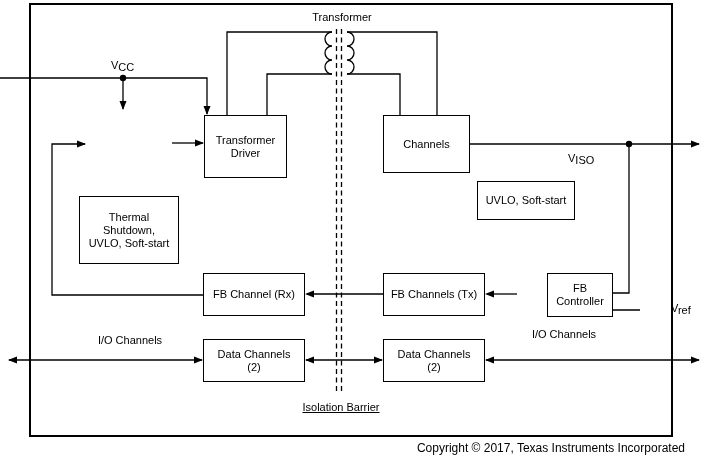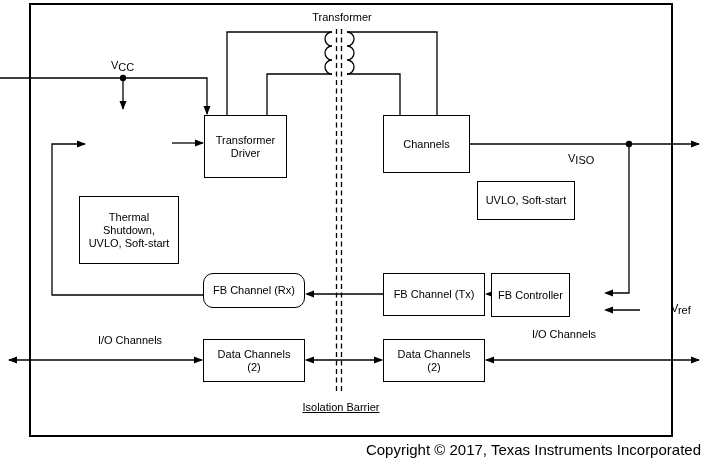--- a/index.html
+++ b/index.html
@@ -13,21 +13,21 @@
   }
   svg.wires { position:absolute; left:0; top:0; z-index:2; }
   .blk {
     position:absolute; background:#fff; border:1.6px solid #000;
     box-sizing:border-box; display:flex; align-items:center; justify-content:center;
     text-align:center; font-size:11px; line-height:13px; white-space:pre-line; z-index:3;
   }
   .lbl { position:absolute; font-size:11px; white-space:nowrap; z-index:4; }
   .lbl.center { transform:translateX(-50%); }
   .sub { font-size:11px; position:relative; top:2px; }
-  .copyright { position:absolute; right:4px; top:441px; font-size:15px; z-index:4; }
+  .copyright { position:absolute; right:20px; top:441px; font-size:12px; z-index:4; }
 </style>
 </head>
 <body>
 
 <div class="stage">
 
   <div class="chip"></div>
 
   <svg class="wires" width="705" height="461" viewBox="0 0 705 461">
     <g stroke="#000" stroke-width="1.3" fill="none">
@@ -94,25 +94,25 @@
 Driver</div>
 
   <div class="blk" style="left:79px; top:196px; width:100px; height:68px;">Thermal
 Shutdown,
 UVLO, Soft-start</div>
 
   <div class="blk" style="left:383px; top:115px; width:87px; height:58px;">Channels</div>
 
   <div class="blk" style="left:477px; top:181px; width:98px; height:39px;">UVLO, Soft-start</div>
 
-  <div class="blk" style="left:203px; top:273px; width:102px; height:35px;border-radius:10px;">FB Channel (Rx)</div>
+  <div class="blk" style="left:203px; top:273px; width:102px; height:43px;">FB Channel (Rx)</div>
 
-  <div class="blk" style="left:383px; top:273px; width:102px; height:43px;">FB Channel (Tx)</div>
+  <div class="blk" style="left:383px; top:273px; width:102px; height:43px;">FB Channels (Tx)</div>
 
-  <div class="blk" style="left:491px; top:273px; width:79px; height:44px;">FB Controller</div>
+  <div class="blk" style="left:547px; top:273px; width:66px; height:44px;">FB Controller</div>
 
   <div class="blk" style="left:203px; top:339px; width:102px; height:43px;">Data Channels
 (2)</div>
 
   <div class="blk" style="left:383px; top:339px; width:102px; height:43px;">Data Channels
 (2)</div>
 
   <div class="lbl center" style="left:342px; top:11px;">Transformer</div>
 
   <div class="lbl" style="left:111px; top:59px;">

